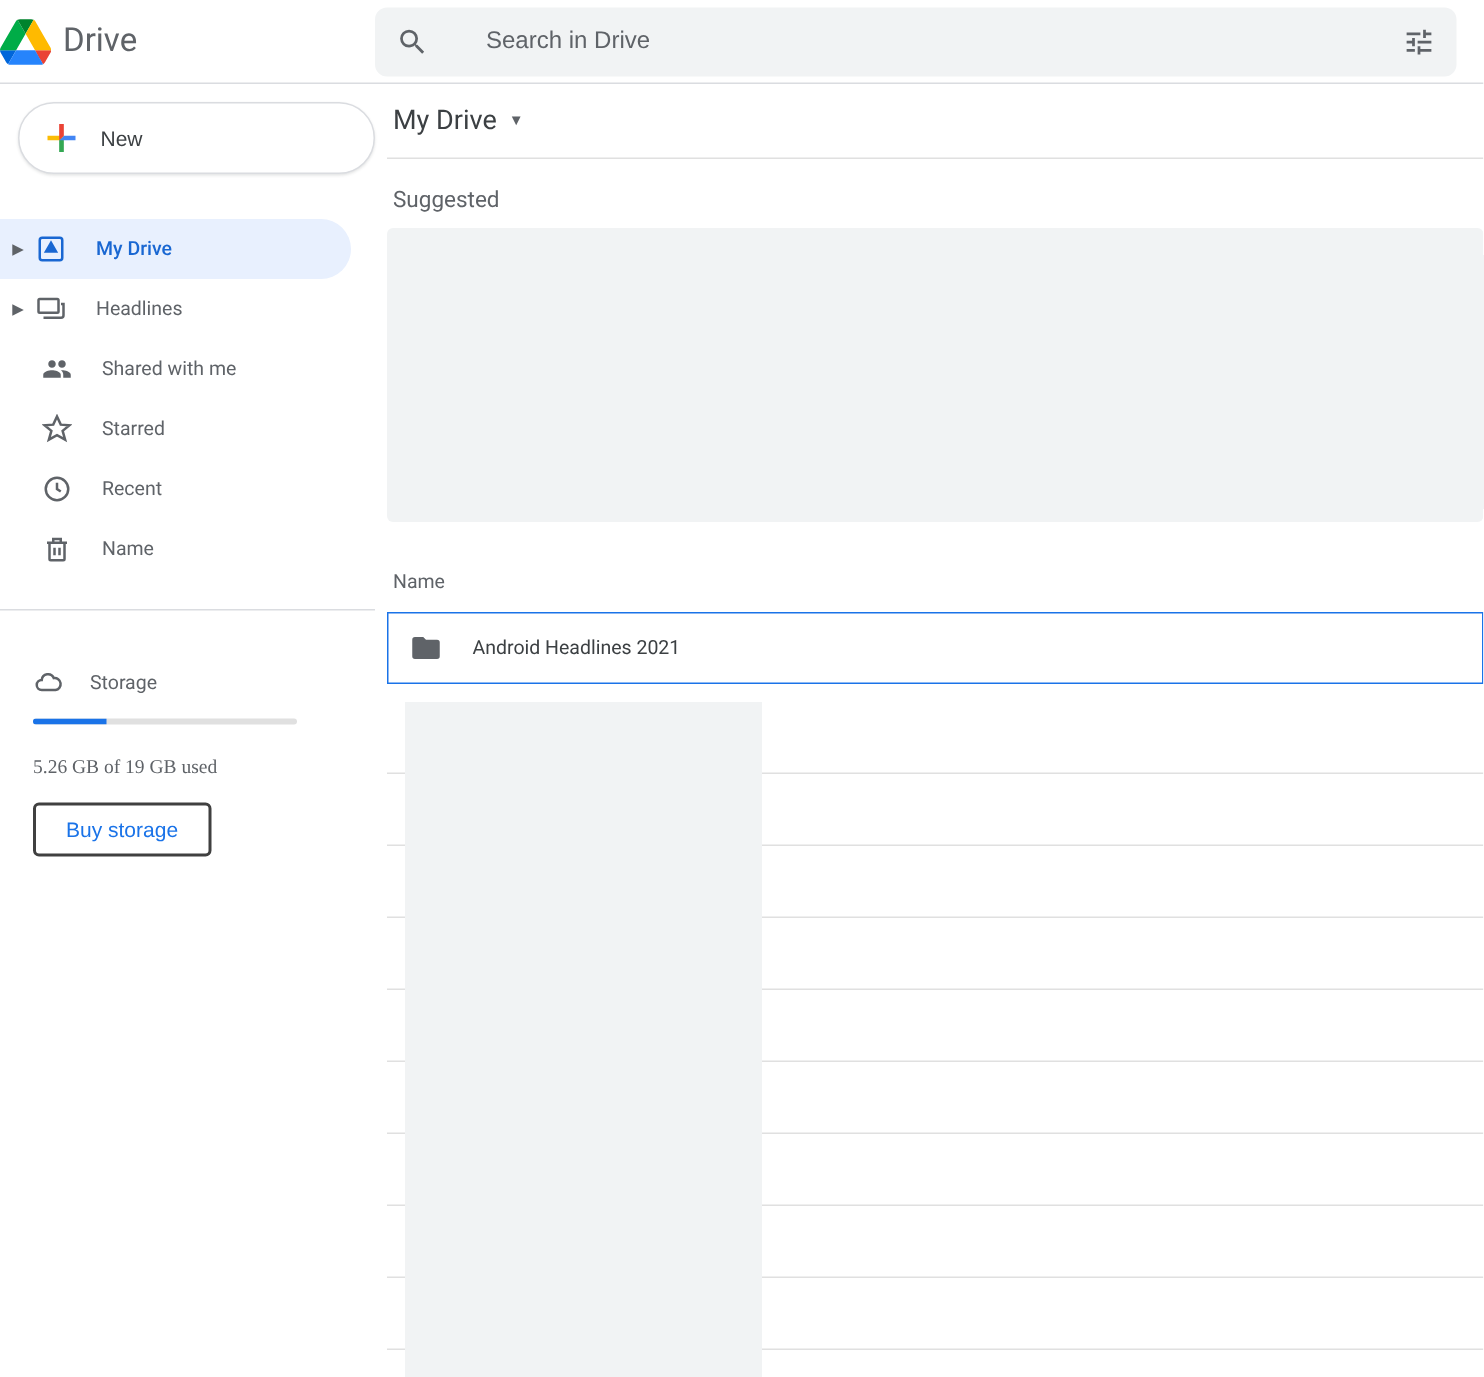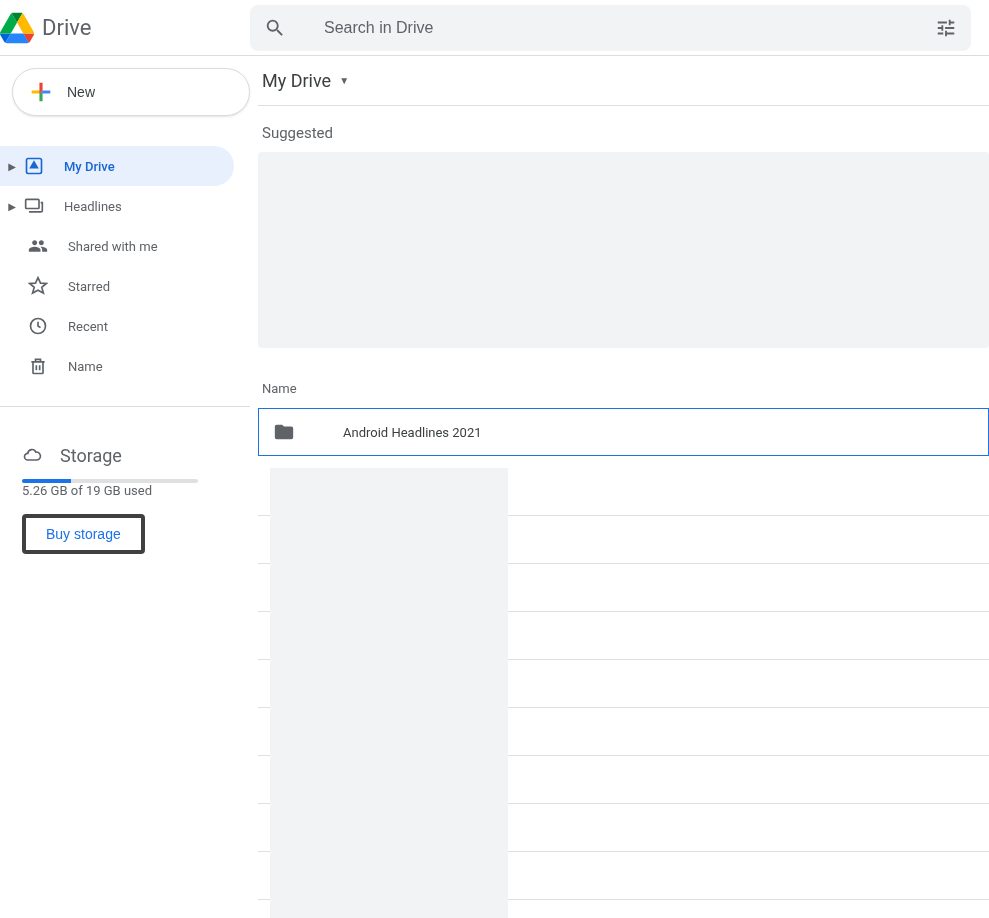--- a/index.html
+++ b/index.html
@@ -14,33 +14,33 @@
 .sidebar { width: 250px; padding-top: 12px; display: flex; flex-direction: column; gap: 12px; }
 .new-btn { display: inline-flex; align-items: center; gap: 12px; margin-left: 12px; height: 48px; padding: 0 22px 0 14px; border: 1px solid #dadce0; border-radius: 24px; background: #fff; font-size: 14px; font-weight: 500; color: #3c4043; cursor: pointer; box-shadow: 0 1px 2px rgba(60,64,67,.15); }
 .nav { margin-top: 18px; }
 .nav-item { display: flex; align-items: center; height: 40px; padding-left: 6px; border-radius: 0 20px 20px 0; cursor: pointer; font-size: 13px; color: #5f6368; margin-right: 16px; }
 .nav-item .expand { width: 12px; display: flex; justify-content: center; color: #5f6368; font-size: 10px; }
 .nav-item .icon { width: 24px; display: flex; justify-content: center; margin: 0 18px 0 4px; }
 .nav-item.active { background: #e8f0fe; color: #1967d2; font-weight: 500; }
 .nav-item.noexpand { padding-left: 22px; }
 .divider { border-top: 1px solid #dadce0; margin: 8px 0; }
 .storage { padding: 8px 22px; }
-.storage-row { display: flex; align-items: center; gap: 18px; color: #5f6368; font-size: 18px; cursor: pointer; height: 40px; }
+.storage-row { display: flex; align-items: center; gap: 18px; color: #5f6368; font-size: 13px; cursor: pointer; height: 40px; }
 .storage-bar { height: 4px; background: #e0e0e0; border-radius: 2px; margin-top: 4px; overflow: hidden; width: 176px; }
 .storage-fill { height: 100%; background: #1a73e8; width: 28%; }
-.storage-text { font-size: 13px; color: #5f6368; margin-top: 0; }
-.buy-btn { margin-top: 16px; border: 4px solid #404040; background: #fff; color: #1a73e8; font-size: 14px; font-weight: 500; padding: 8px 20px; border-radius: 4px; cursor: pointer; }
+.storage-text { font-size: 13px; color: #5f6368; margin-top: 20px; font-family: Liberation Serif, serif; }
+.buy-btn { margin-top: 16px; border: 2px solid #404040; background: #fff; color: #1a73e8; font-size: 14px; font-weight: 500; padding: 8px 20px; border-radius: 4px; cursor: pointer; }
 .main { flex: 1; padding: 14px 0 0 8px; overflow: hidden; }
 .breadcrumb { display: flex; align-items: center; gap: 8px; font-size: 18px; color: #3c4043; padding-left: 4px; cursor: pointer; }
 .breadcrumb .caret { color: #5f6368; font-size: 10px; }
 .section-border { border-bottom: 1px solid #e0e0e0; margin-top: 14px; }
 .section-label { font-size: 15px; color: #5f6368; margin: 18px 0 10px 4px; }
 .suggested-box { background: #f1f3f4; height: 196px; border-radius: 4px; margin-right: 0; }
 .col-header { font-size: 13px; color: #5f6368; margin: 33px 0 12px 4px; }
-.row { display: flex; align-items: center; height: 48px; border-top: 1px solid #e0e0e0; border-bottom: 1px solid #e0e0e0; cursor: pointer; gap: 28px; }
+.row { display: flex; align-items: center; height: 48px; border-top: 1px solid #e0e0e0; border-bottom: 1px solid #e0e0e0; cursor: pointer; }
 .row.selected { border: 1px solid #1a73e8; }
 .row .ficon { width: 24px; margin: 0 18px 0 14px; color: #5f6368; }
 .row .fname { font-size: 13px; color: #3c4043; }
 .placeholder-area { position: relative; margin-top: 12px; }
 .placeholder-col { position: absolute; left: 12px; top: 0; width: 238px; height: 450px; background: #f1f3f4; }
 .ph-row { height: 48px; border-bottom: 1px solid #e0e0e0; }
 svg { display: block; }
 </style>
 </head>
 <body>

